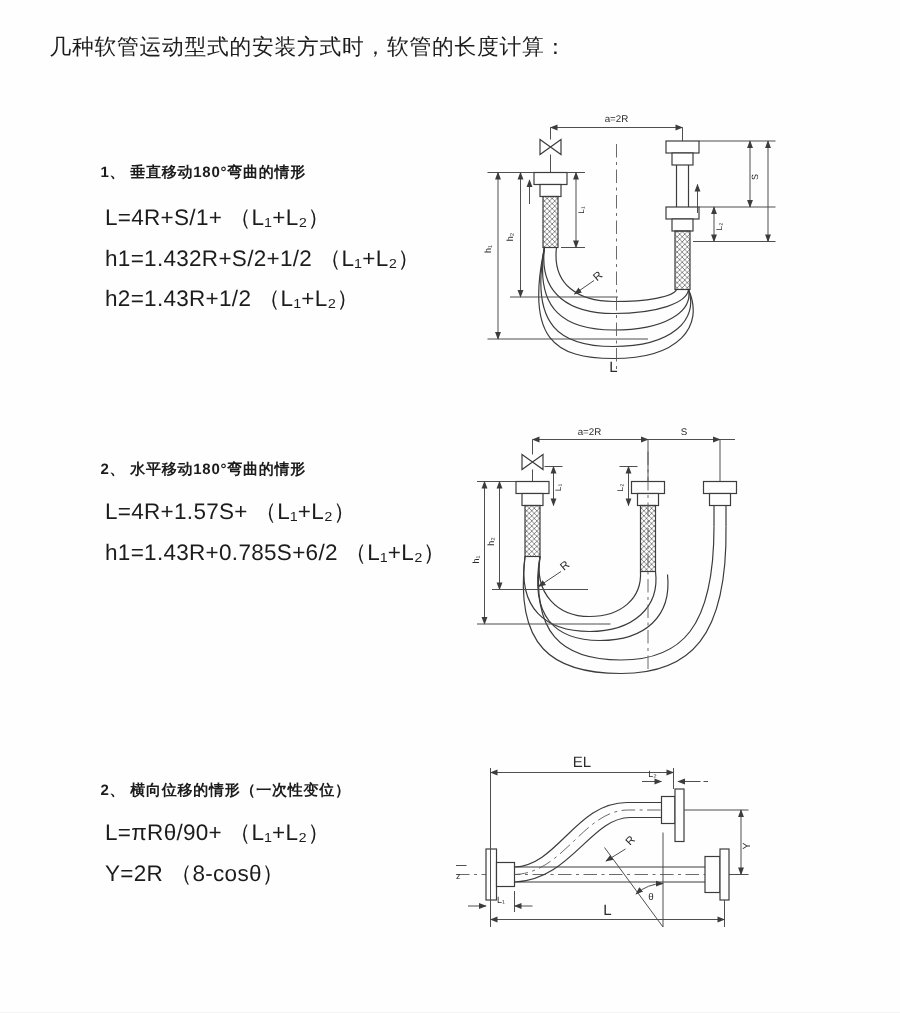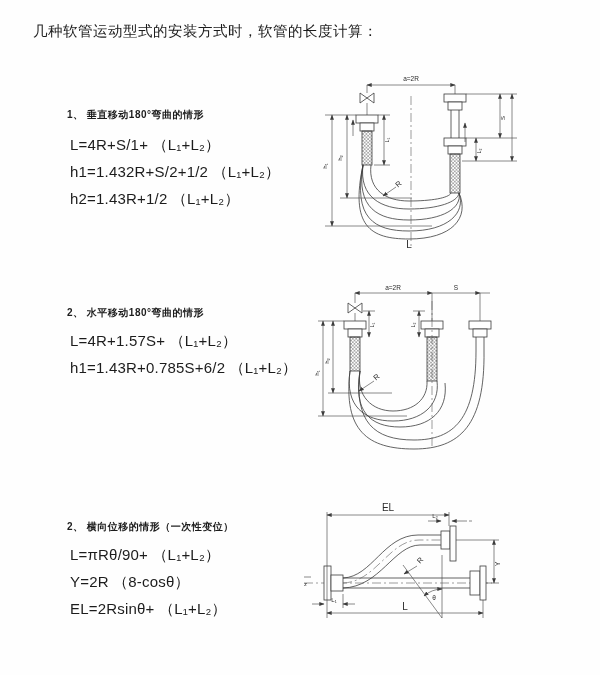--- a/index.html
+++ b/index.html
@@ -66,21 +66,20 @@
   <div class="formula" style="top:163px">h1=1.432R+S/2+1/2 （L₁+L₂）</div>
   <div class="formula" style="top:190px">h2=1.43R+1/2 （L₁+L₂）</div>
 
   <div class="heading" style="top:306px">2、 水平移动180°弯曲的情形</div>
   <div class="formula" style="top:332px">L=4R+1.57S+ （L₁+L₂）</div>
   <div class="formula" style="top:359px">h1=1.43R+0.785S+6/2 （L₁+L₂）</div>
 
   <div class="heading" style="top:520px">2、 横向位移的情形（一次性变位）</div>
   <div class="formula" style="top:546px">L=πRθ/90+ （L₁+L₂）</div>
   <div class="formula" style="top:573px">Y=2R （8-cosθ）</div>
-  <div class="formula" style="top:600px">EL=2Rsinθ+ （L₁+L₂）</div>
 
   <div class="diagram" style="left:312px;top:66px;width:286px;height:198px">
     <svg width="286" height="198" viewBox="0 0 286 198">
       <defs>
         <marker id="ar1" viewBox="0 0 10 10" refX="9" refY="5" markerWidth="8" markerHeight="8" orient="auto-start-reverse">
           <path d="M0,1.2 L10,5 L0,8.8 Z" fill="#3c3c3c"></path>
         </marker>
         <pattern id="hatch1" patternUnits="userSpaceOnUse" width="3.4" height="3.4">
           <path d="M0,3.4 L3.4,0 M0,0 L3.4,3.4" stroke="#5a5a5a" stroke-width="0.45"></path>
         </pattern>

